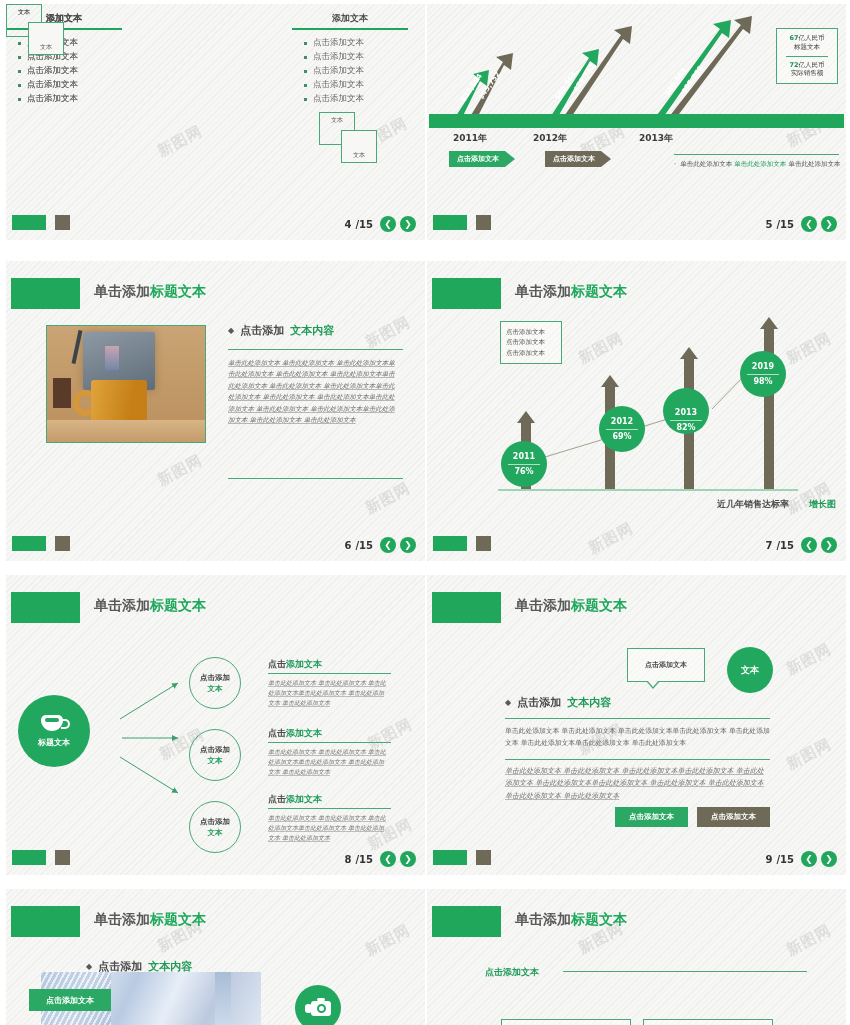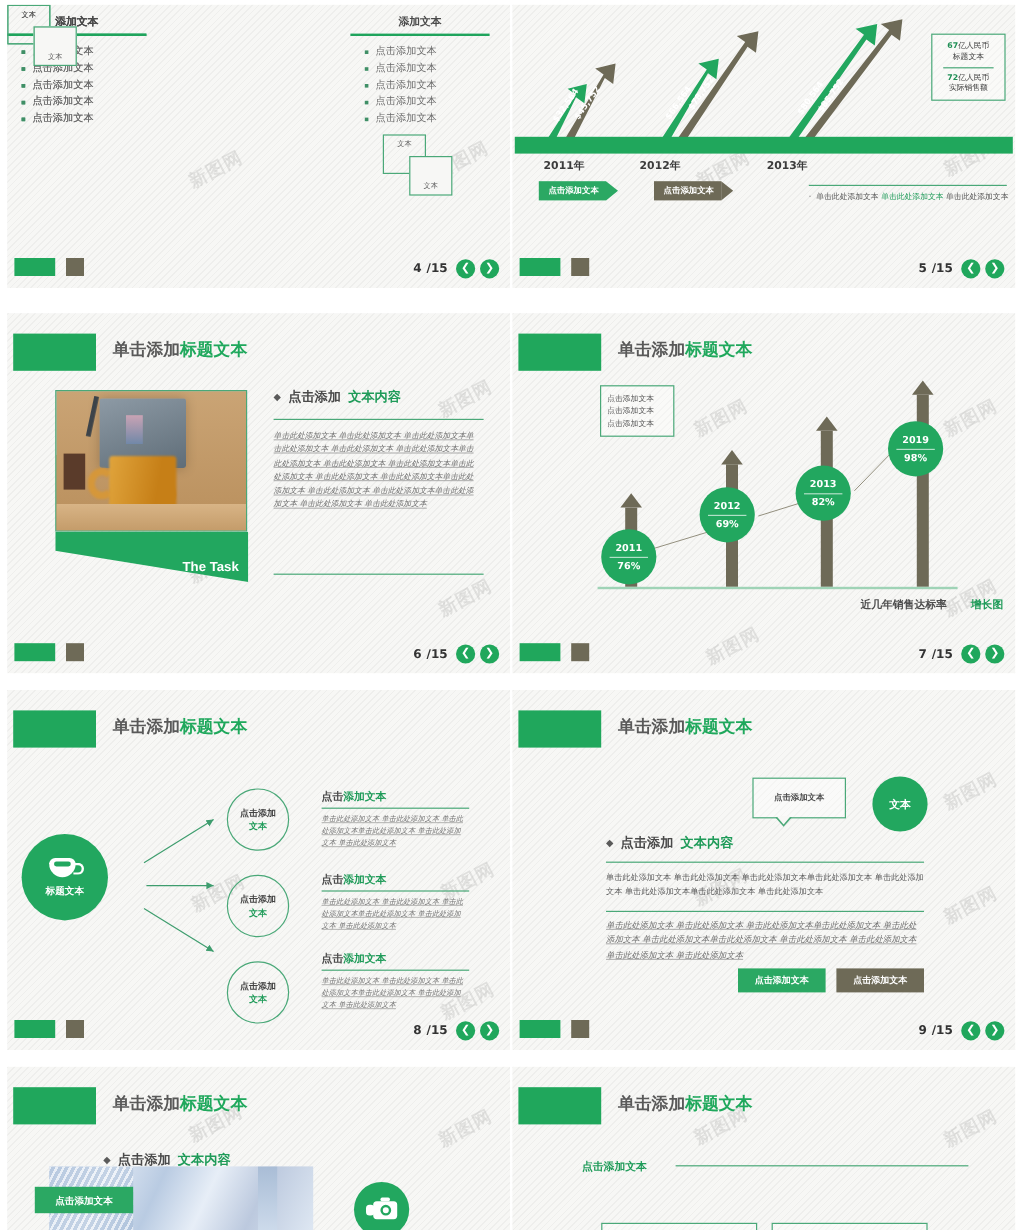--- a/index.html
+++ b/index.html
@@ -512,23 +512,20 @@
     </div>
 
     <div class="photo">
       <div class="scr"></div>
       <div class="arm"></div>
       <div class="bk"></div>
       <div class="handle"></div>
       <div class="mug"></div>
       <div class="desk"></div>
     </div>
-    <div class="tri">
-      <span>The Task</span>
-    </div>
 
     <div class="diamond-head" style="left:222px; top:62px;">
       <span>点击添加</span>
         <span class="g">文本内容</span>
     </div>
     <div class="hr-g" style="left:222px; top:88px; width:175px;"></div>
     <div class="bodytxt" style="left:222px; top:97px; width:172px;">单击此处添加文本 单击此处添加文本 单击此处添加文本单击此处添加文本 单击此处添加文本 单击此处添加文本单击此处添加文本 单击此处添加文本 单击此处添加文本单击此处添加文本 单击此处添加文本 单击此处添加文本单击此处添加文本 单击此处添加文本 单击此处添加文本单击此处添加文本 单击此处添加文本 单击此处添加文本</div>
     <div class="hr-g" style="left:222px; top:217px; width:175px;"></div>
 
     <div class="foot-g"></div>
@@ -581,26 +578,26 @@
       <div class="st" style="height:160px;"></div>
     </div>
 
     <div class="baseline"></div>
 
     <div class="ball" style="left:74px; top:180px; width:46px;height:46px;">
       <span class="yr">2011</span>
       <span class="dv"></span>
       <span class="pc">76%</span>
     </div>
-    <div class="ball" style="left:156px; top:145px; width:46px;height:46px;">
+    <div class="ball" style="left:172px; top:145px; width:46px;height:46px;">
       <span class="yr">2012</span>
       <span class="dv"></span>
       <span class="pc">69%</span>
     </div>
-    <div class="ball" style="left:236px; top:127px; width:46px;height:46px;">
+    <div class="ball" style="left:236px; top:127px; width:46px;height:46px;justify-content:flex-end;">
       <span class="yr">2013</span>
       <span class="dv"></span>
       <span class="pc">82%</span>
     </div>
     <div class="ball" style="left:313px; top:90px; width:46px;height:46px;">
       <span class="yr">2019</span>
       <span class="dv"></span>
       <span class="pc">98%</span>
     </div>
 

